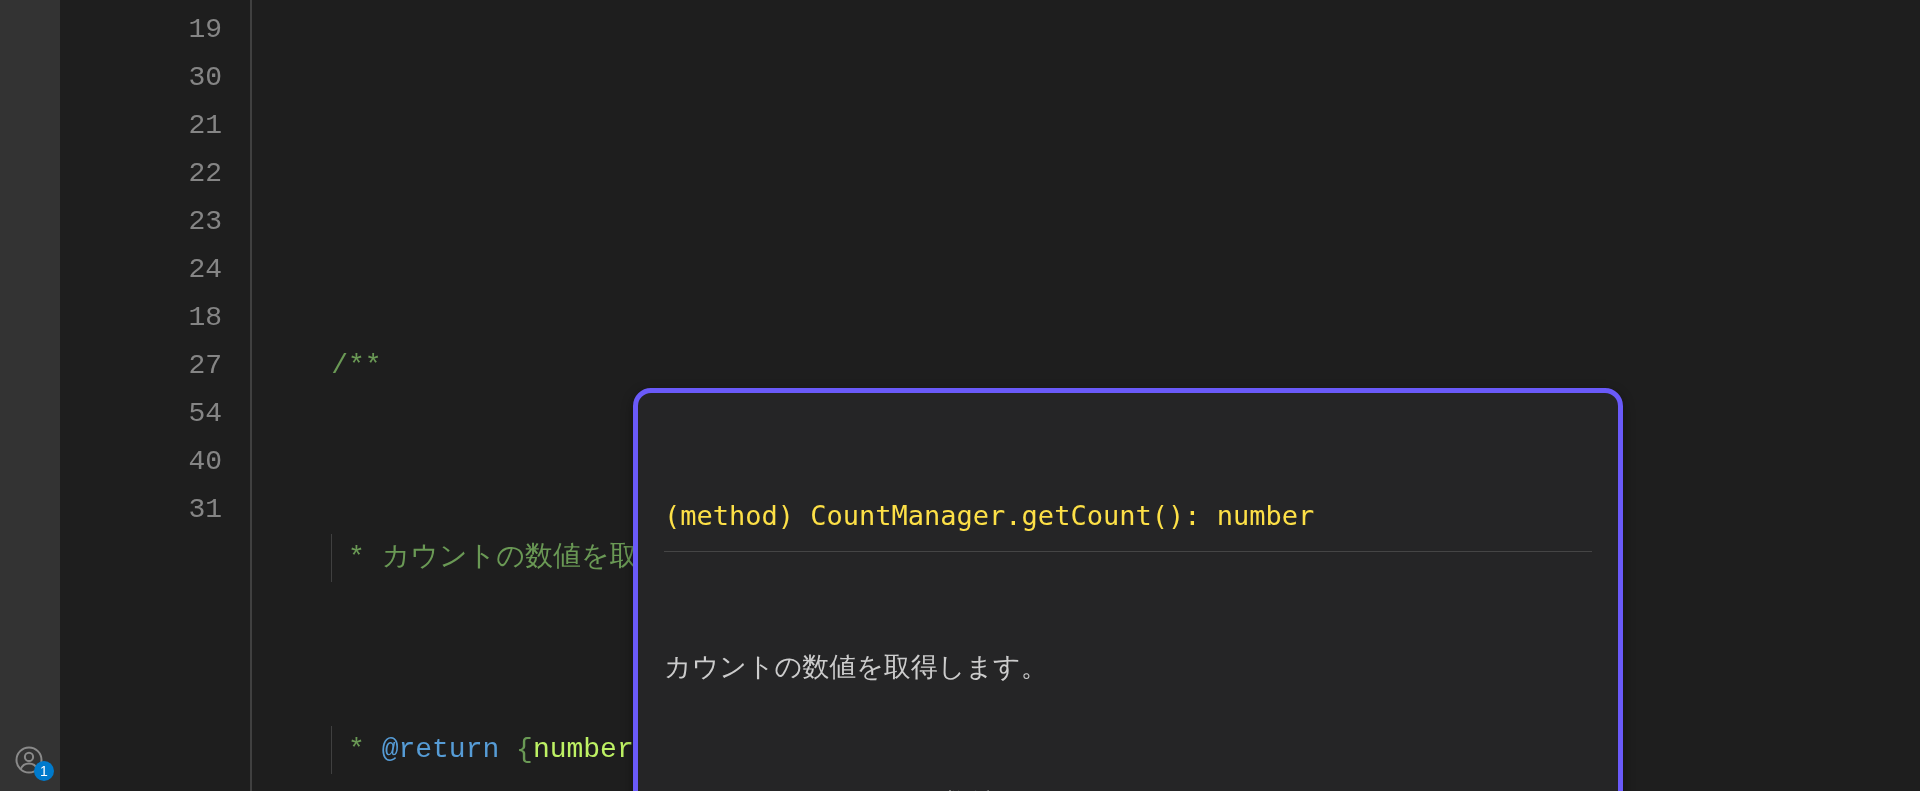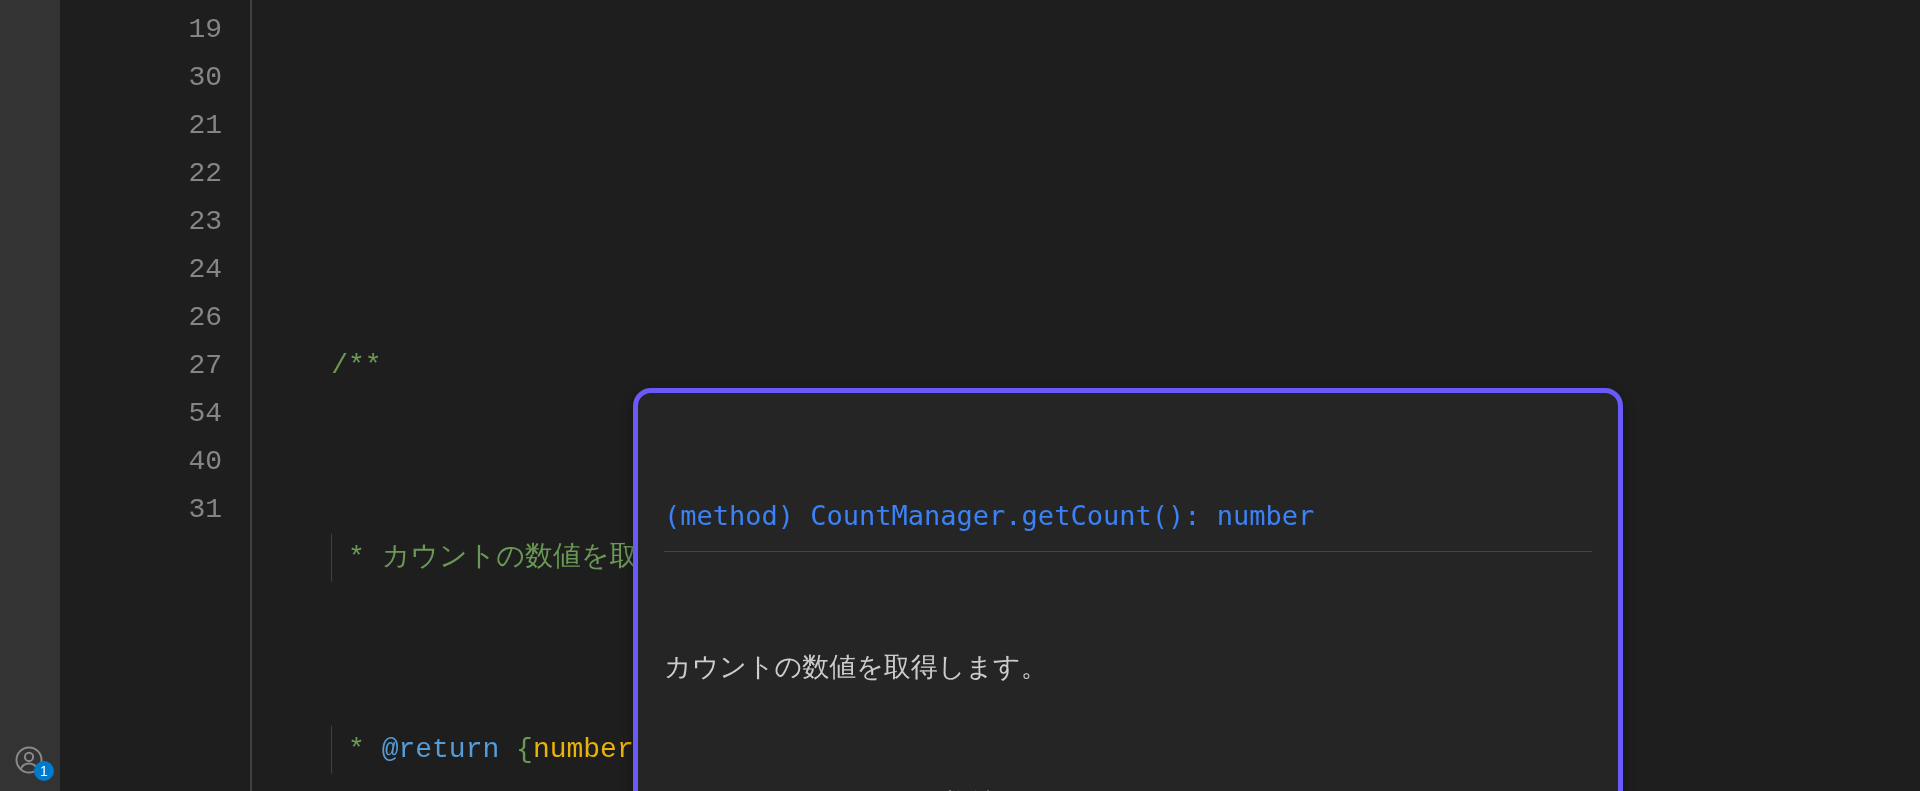--- a/index.html
+++ b/index.html
@@ -75,21 +75,21 @@
     display: inline-block;
     border-left: 1px solid #404040;
     width: 0;
     margin-right: -1px;
     height: 48px;
     vertical-align: top;
   }
   
   .c-comment { color: #6a9955; }
   .c-tag     { color: #569cd6; }
-  .c-type    { color: #eab308; }
+  .c-type    { color: #bef264; }
 
   
   .hover-box {
     position: absolute;
     top: 388px;
     left: 369px;
     width: 990px;
     background: #252526;
     border: 5px solid #6a5af9;
     border-radius: 18px;
@@ -97,21 +97,21 @@
     color: #cccccc;
     font-size: 27px;
     line-height: 1.55;
     box-shadow: 0 4px 12px rgba(0,0,0,0.4);
   }
   .hover-sig {
     font-family: "Menlo", "Consolas", monospace;
     padding-bottom: 14px;
     border-bottom: 1px solid #454545;
     margin-bottom: 12px;
-    color: #3b82f6;
+    color: #fde047;
   }
   .hover-desc {
     font-family: -apple-system, "Segoe UI", sans-serif;
     margin-bottom: 10px;
     color: #cccccc;
   }
   .hover-return {
     font-family: -apple-system, "Segoe UI", sans-serif;
     color: #cccccc;
   }
@@ -142,21 +142,21 @@
     <span class="account-badge">1</span>
   </div>
 
   <div class="gutter" id="gutter">
       <div class="ln">19</div>
       <div class="ln">30</div>
       <div class="ln">21</div>
       <div class="ln">22</div>
       <div class="ln">23</div>
       <div class="ln">24</div>
-      <div class="ln">26</div>
+      <div class="ln">18</div>
       <div class="ln">27</div>
       <div class="ln">54</div>
       <div class="ln">40</div>
       <div class="ln">31</div>
     </div>
 
   <div class="ruler"></div>
 
   <div class="code-area">
     

